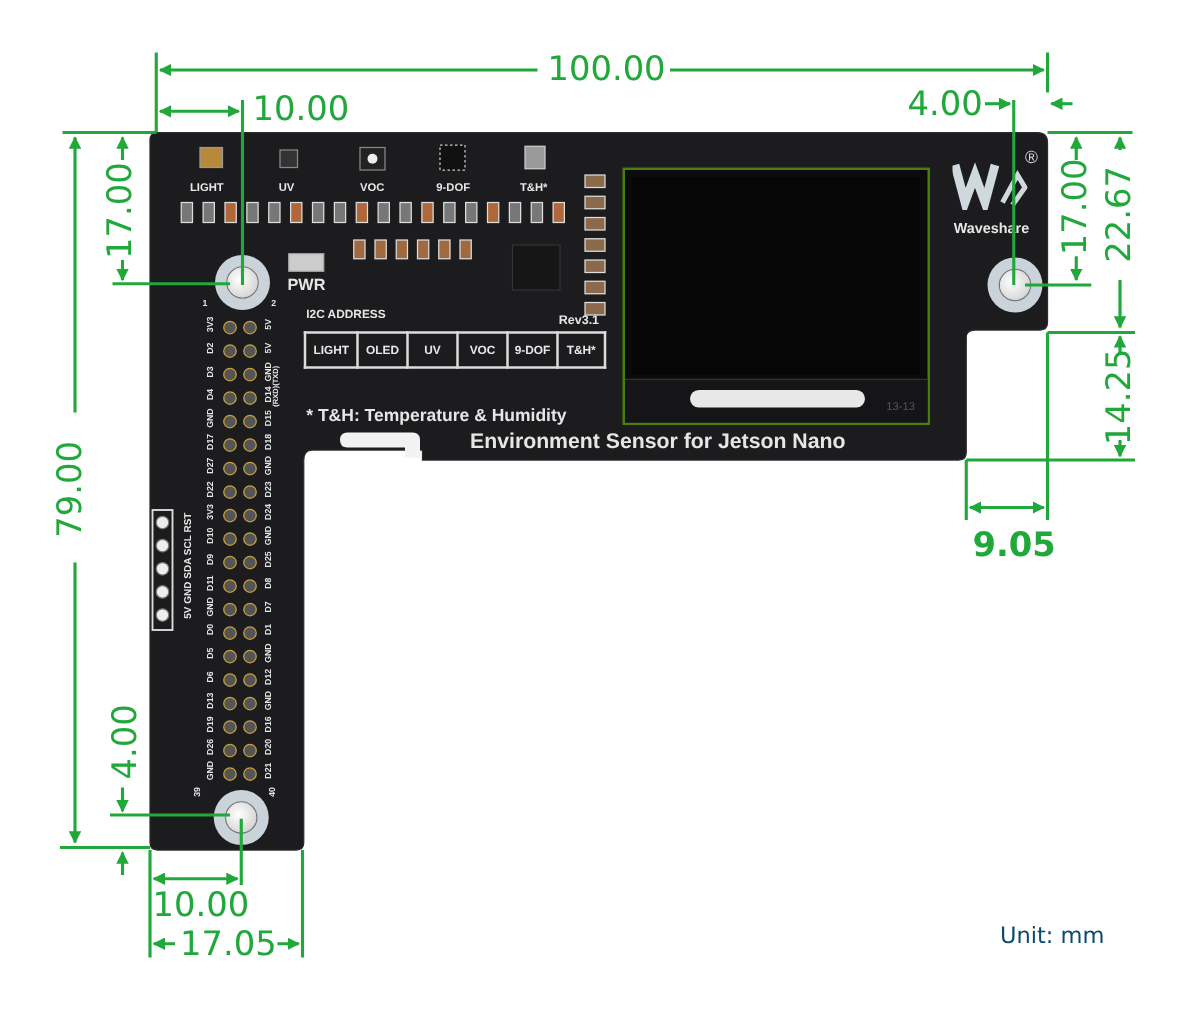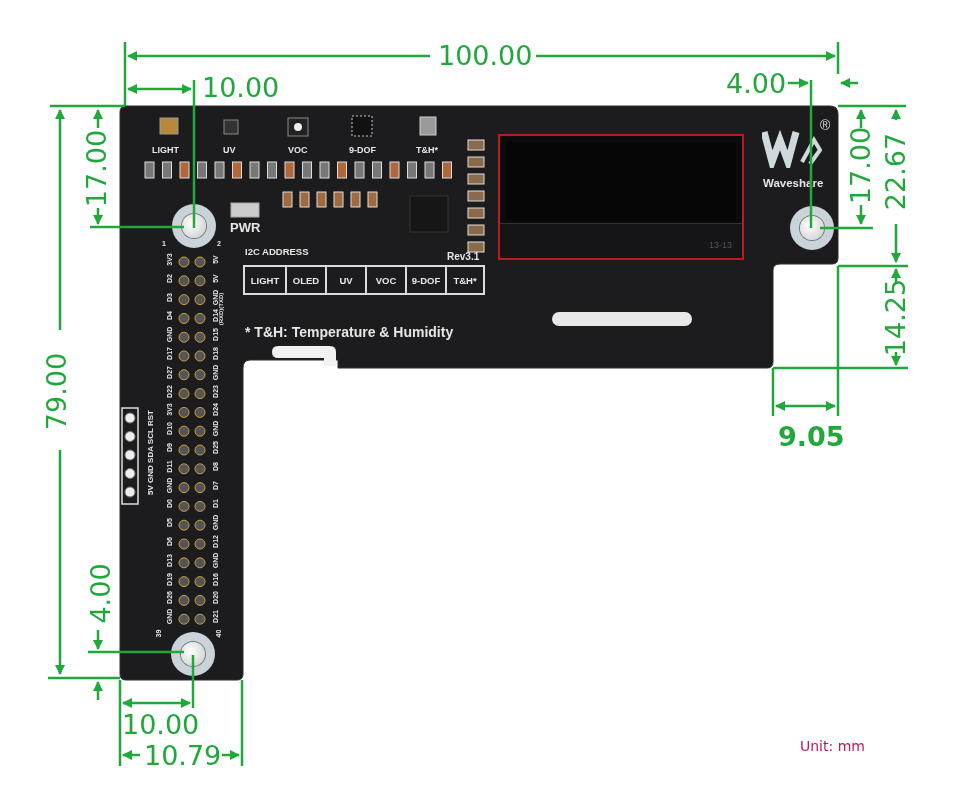--- a/index.html
+++ b/index.html
@@ -2,32 +2,32 @@
 <html><head>
 <meta charset="utf-8">
 <style>
   html,body{margin:0;padding:0;background:#fff;}
   body{width:960px;height:810px;position:relative;overflow:hidden;font-family:"DejaVu Sans",sans-serif;}
   .abs{position:absolute;}
   #stage{position:absolute;left:0;top:0;width:960px;height:810px;}
   .dimtxt{position:absolute;color:#21a83b;font-family:"DejaVu Sans",sans-serif;font-size:27px;line-height:1;white-space:nowrap;}
   .vtxt{transform:rotate(-90deg);transform-origin:center center;}
   .silk{position:absolute;color:#e6e6e6;font-family:"Liberation Sans",sans-serif;font-weight:bold;white-space:nowrap;}
-  .oled{position:absolute;left:498px;top:134px;width:246px;height:126px;background:#0b0b0d;border:2px solid #b91c1c;box-sizing:border-box;}
+  .oled{position:absolute;left:498px;top:134px;width:246px;height:206px;background:#0b0b0d;border:2px solid #4d7c0f;box-sizing:border-box;}
   .oled-inner{position:absolute;left:6px;top:6px;right:6px;bottom:38px;background:#060607;}
   .oled-strip{position:absolute;left:0;right:0;bottom:0;height:34px;background:#151517;border-top:1px solid #333;}
   .oled-code{position:absolute;right:10px;bottom:8px;color:#555;font-size:9px;font-family:"Liberation Sans",sans-serif;}
   .slot{position:absolute;background:#e8e8e8;border-radius:7px;}
   .i2c-table{position:absolute;left:243px;top:265px;border-collapse:collapse;}
   .i2c-table td{border:2px solid #dcdcdc;color:#e8e8e8;font-family:"Liberation Sans",sans-serif;font-weight:bold;font-size:9.5px;text-align:center;padding:0;}
   .i2c-table tr.h td{height:26px;}
   .i2c-table tr.v td{height:28px;}
   .mount{position:absolute;width:44px;height:44px;border-radius:50%;background:#c9d3d9;}
   .mount::after{content:"";position:absolute;left:10px;top:10px;width:24px;height:24px;border-radius:50%;background:radial-gradient(circle at 40% 40%,#fff,#d8d8d8 70%,#999);box-shadow:0 0 0 1px #777;}
-  .unit{position:absolute;left:800px;top:738px;color:#be185d;font-family:"DejaVu Sans",sans-serif;font-size:14px;}
+  .unit{position:absolute;left:800px;top:738px;color:#0c4a6e;font-family:"DejaVu Sans",sans-serif;font-size:18px;}
 </style>
 </head>
 <body>
 
 <div id="stage">
 
   <svg class="abs" style="left:0;top:0" width="960" height="810">
     <path d="M126,106 L830,106 Q838,106 838,114 L838,258 Q838,264 832,264 L780,264 Q773,264 773,270 L773,362 Q773,368 767,368 L338,368 L338,360 L250,360 Q243,360 243,368 L243,674 Q243,680 237,680 L126,680 Q120,680 120,674 L120,112 Q120,106 126,106 Z" fill="#1c1c1e" stroke="#2c2c2e" stroke-width="1"></path>
 
     <rect x="160" y="118" width="18" height="16" fill="#b8893b" stroke="#999"></rect>
@@ -158,20 +158,21 @@
       <td style="width:38px">OLED</td>
       <td style="width:38px">UV</td>
       <td style="width:38px">VOC</td>
       <td style="width:38px">9-DOF</td>
       <td style="width:36px">T&amp;H*</td>
     </tr>
   </tbody>
     </table>
   <span class="silk" style="left:245px;top:324px;font-size:14px;">* T&amp;H: Temperature &amp; Humidity</span>
 
+  <span class="silk" style="left:376px;top:343px;font-size:17px;">Environment Sensor for Jetson Nano</span>
 
   <div class="abs" style="left:762px;top:126px;width:60px;height:42px;">
     <svg width="60" height="42">
         <path d="M2,6 L10,36 L18,14 L26,36 L34,6" fill="none" stroke="#cfd8dc" stroke-width="7"></path>
         <path d="M40,36 L52,14 L58,24 L48,38" fill="none" stroke="#cfd8dc" stroke-width="4"></path>
       </svg>
   </div>
   <span class="silk" style="left:820px;top:117px;font-size:14px;font-weight:normal;color:#ddd;">®</span>
   <span class="silk" style="left:763px;top:177px;font-size:11.5px;">Waveshare</span>
 
@@ -292,16 +293,16 @@
   <span class="dimtxt" style="left:202px;top:74px;">10.00</span>
   <span class="dimtxt" style="left:726px;top:70px;">4.00</span>
   <span class="dimtxt vtxt" style="left:18px;top:378px;">79.00</span>
   <span class="dimtxt vtxt" style="left:58px;top:155px;">17.00</span>
   <span class="dimtxt vtxt" style="left:822px;top:152px;">17.00</span>
   <span class="dimtxt vtxt" style="left:857px;top:158px;">22.67</span>
   <span class="dimtxt vtxt" style="left:857px;top:304px;">14.25</span>
   <span class="dimtxt" style="left:778px;top:423px;font-weight:bold;">9.05</span>
   <span class="dimtxt vtxt" style="left:70px;top:580px;">4.00</span>
   <span class="dimtxt" style="left:122px;top:711px;">10.00</span>
-  <span class="dimtxt" style="left:144px;top:742px;">10.79</span>
+  <span class="dimtxt" style="left:144px;top:742px;">17.05</span>
 
   <span class="unit">Unit: mm</span>
 </div>
 
 </body></html>

